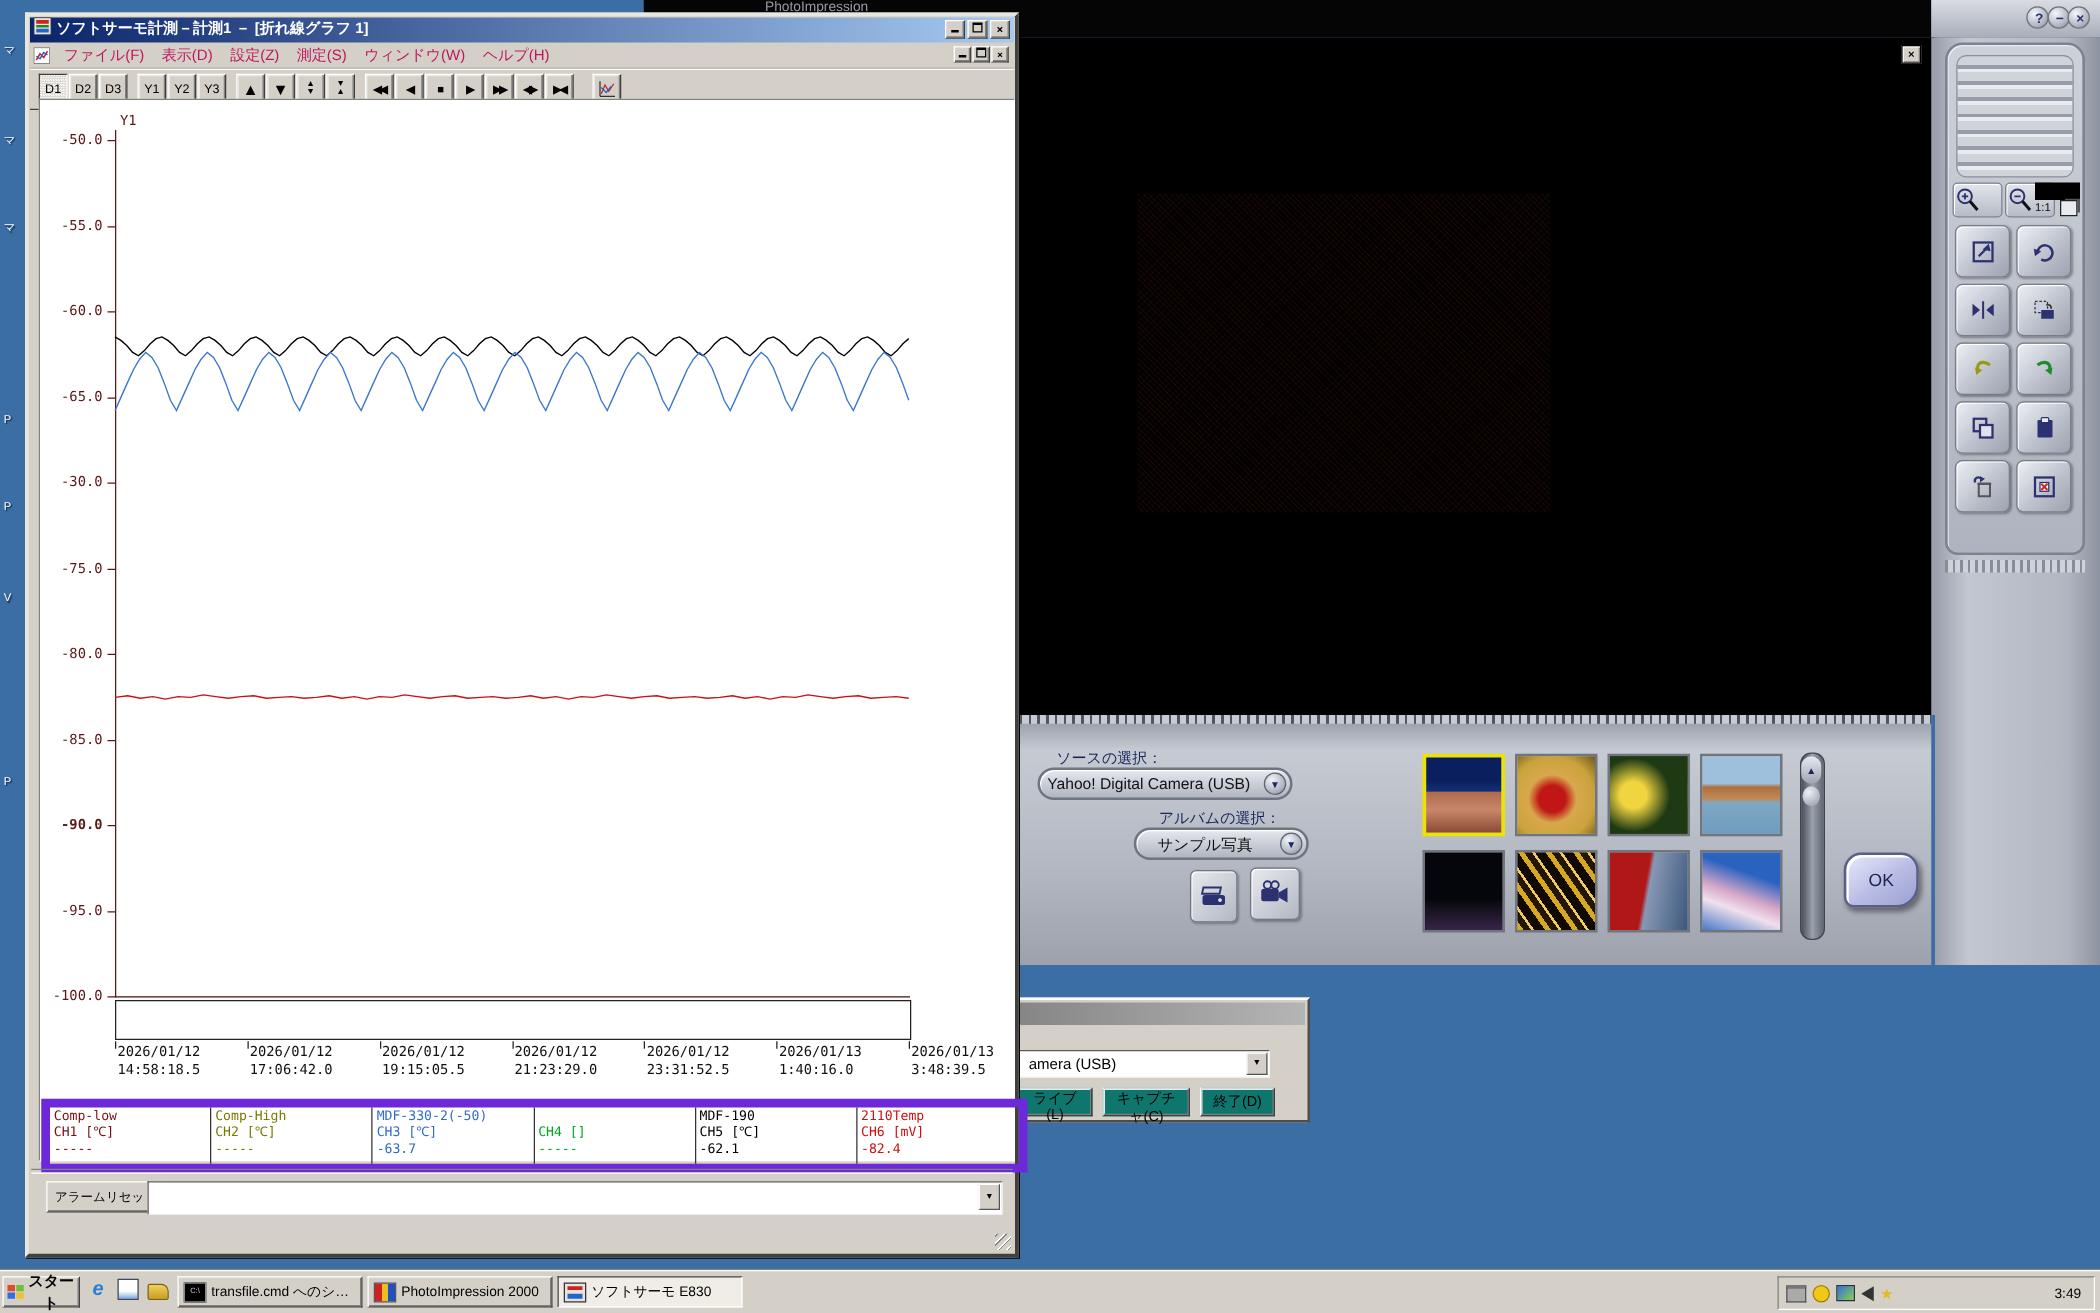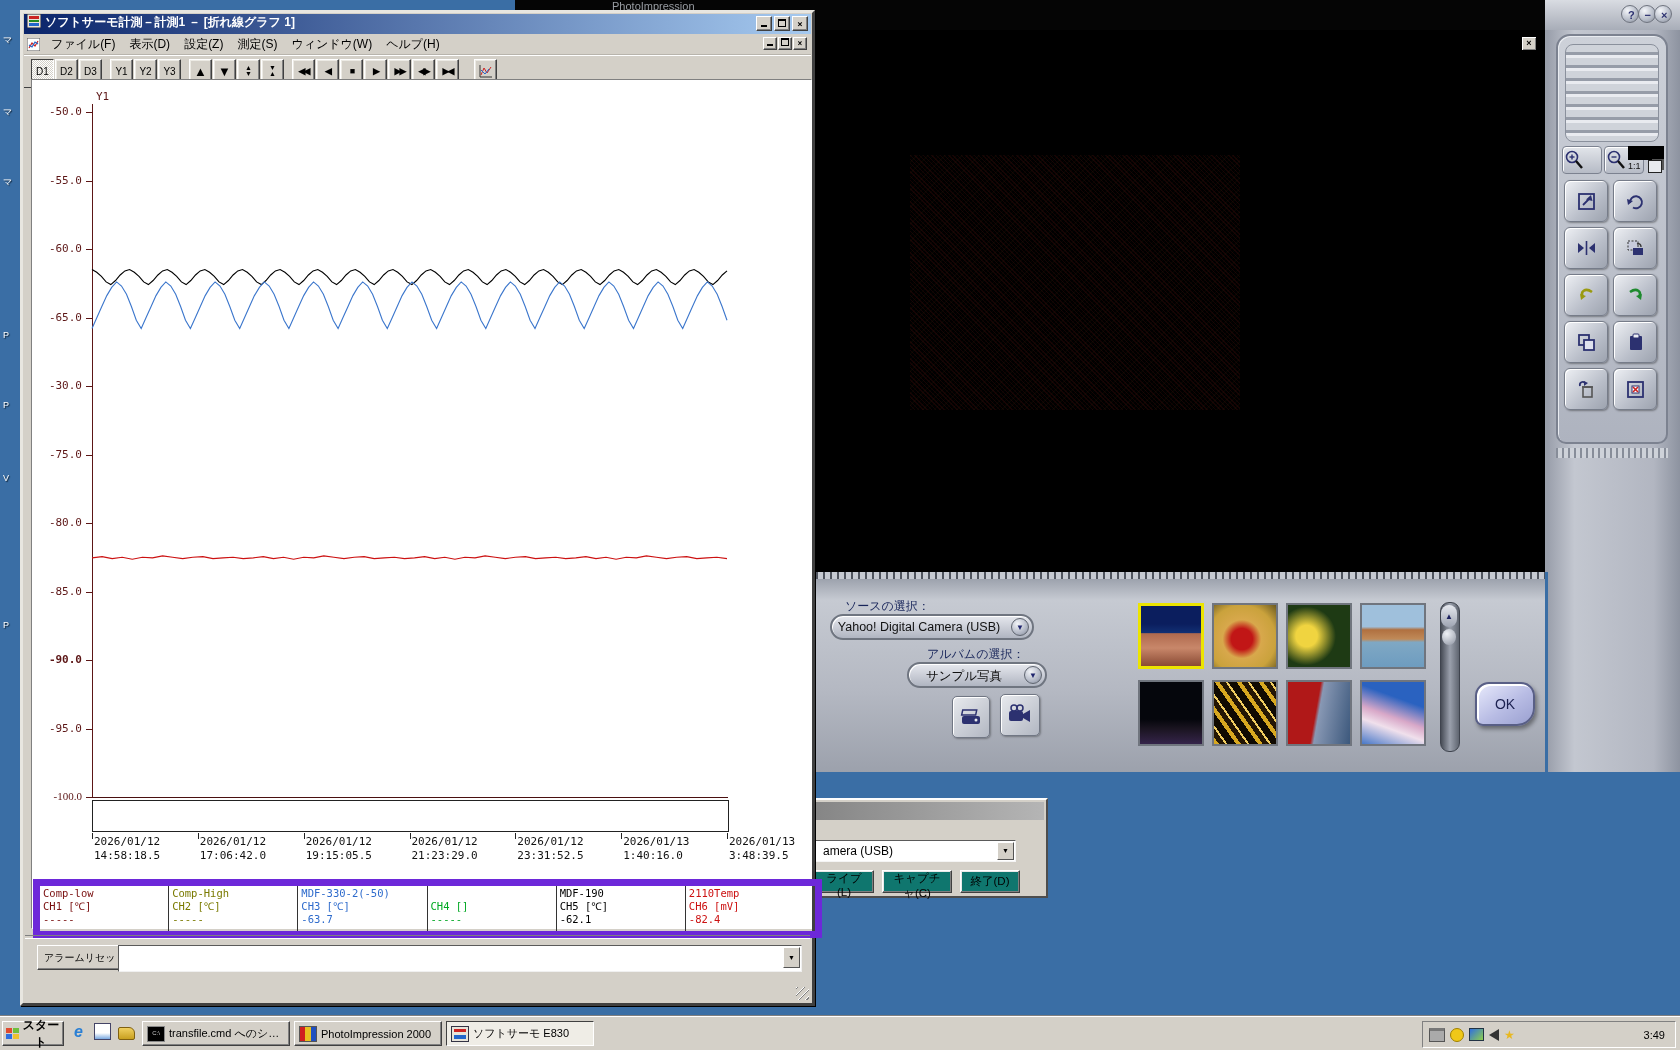--- a/index.html
+++ b/index.html
@@ -108,21 +108,21 @@
   .cw-titlebar{position:absolute;left:1px;top:1px;right:1px;height:20px;
     background:linear-gradient(90deg,#0a246a,#a6caf0);display:flex;align-items:flex-start;}
   .cw-title{color:#fff;font-size:12px;font-weight:bold;margin-left:4px;white-space:nowrap;}
   .cw-btns{position:absolute;right:3px;top:2px;display:flex;gap:2px;}
   .winbtn{width:16px;height:15px;background:#d4d0c8;border:1px solid;border-color:#fff #404040 #404040 #fff;
     box-shadow:inset -1px -1px 0 #808080;font-size:9px;line-height:12px;text-align:center;padding:0;
     font-family:"DejaVu Sans Mono",monospace;}
   .winbtn.small{width:14px;height:13px;font-size:8px;line-height:10px;}
   .cw-menubar{position:absolute;left:1px;top:22px;right:1px;height:19px;background:#d4d0c8;
     display:flex;align-items:center;border-bottom:1px solid #b8b4ac;}
-  .menu-item{font-size:12px;color:#000000;padding:2px 7px;}
+  .menu-item{font-size:12px;color:#be185d;padding:2px 7px;}
   .mdi-btns{position:absolute;right:4px;top:2px;display:flex;gap:1px;}
   .cw-toolbar{position:absolute;left:1px;top:42px;right:1px;height:32px;background:#d4d0c8;
     display:flex;align-items:center;border-bottom:1px solid #404040;
     box-shadow:inset 0 1px 0 #fff;}
   .tb-btn{width:23px;height:25px;background:#d4d0c8;border:1px solid;border-color:#fff #404040 #404040 #fff;
     box-shadow:inset -1px -1px 0 #808080,inset 1px 1px 0 #eceae4;
     font-size:10px;text-align:center;padding:0;margin-right:1px;color:#000;
     display:flex;align-items:center;justify-content:center;}
   .tb-btn.pressed{border-color:#404040 #fff #fff #404040;box-shadow:none;
     background:repeating-conic-gradient(#fff 0 25%,#d4d0c8 0 50%) 0 0/2px 2px;}
@@ -483,21 +483,21 @@
           <div class="ylab" style="top: 367.5px; left: 0px;">-75.0</div>
           <div class="ytick" style="top: 374.5px;"></div>
           <div class="ylab" style="top: 436px; left: 0px;">-80.0</div>
           <div class="ytick" style="top: 443px;"></div>
           <div class="ylab" style="top: 504.5px; left: 0px;">-85.0</div>
           <div class="ytick" style="top: 511.5px;"></div>
           <div class="ylab" style="top: 573px; left: 0px; font-weight: bold;">-90.0</div>
           <div class="ytick" style="top: 580px;"></div>
           <div class="ylab" style="top: 641.5px; left: 0px;">-95.0</div>
           <div class="ytick" style="top: 648.5px;"></div>
-          <div class="ylab" style="top: 710px; left: 0px; font-family: Liberation Serif, serif;">-100.0</div>
+          <div class="ylab" style="top: 710px; left: 0px;">-100.0</div>
           <div class="ytick" style="top: 717px;"></div>
         </div>
       <div id="xticks">
           <div class="xtick" style="left: 60px;"></div>
           <div class="xlab" style="left: 62px;">2026/01/12
 14:58:18.5</div>
           <div class="xtick" style="left: 165.833px;"></div>
           <div class="xlab" style="left: 167.833px;">2026/01/12
 17:06:42.0</div>
           <div class="xtick" style="left: 271.667px;"></div>

